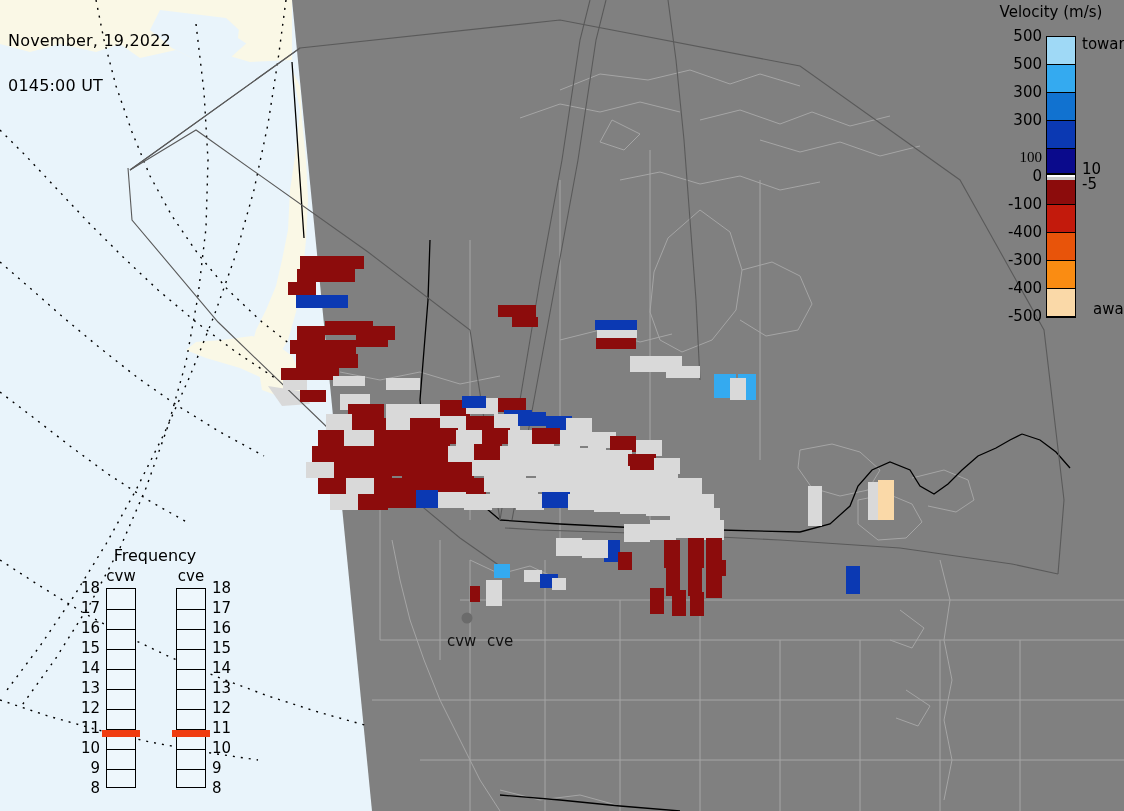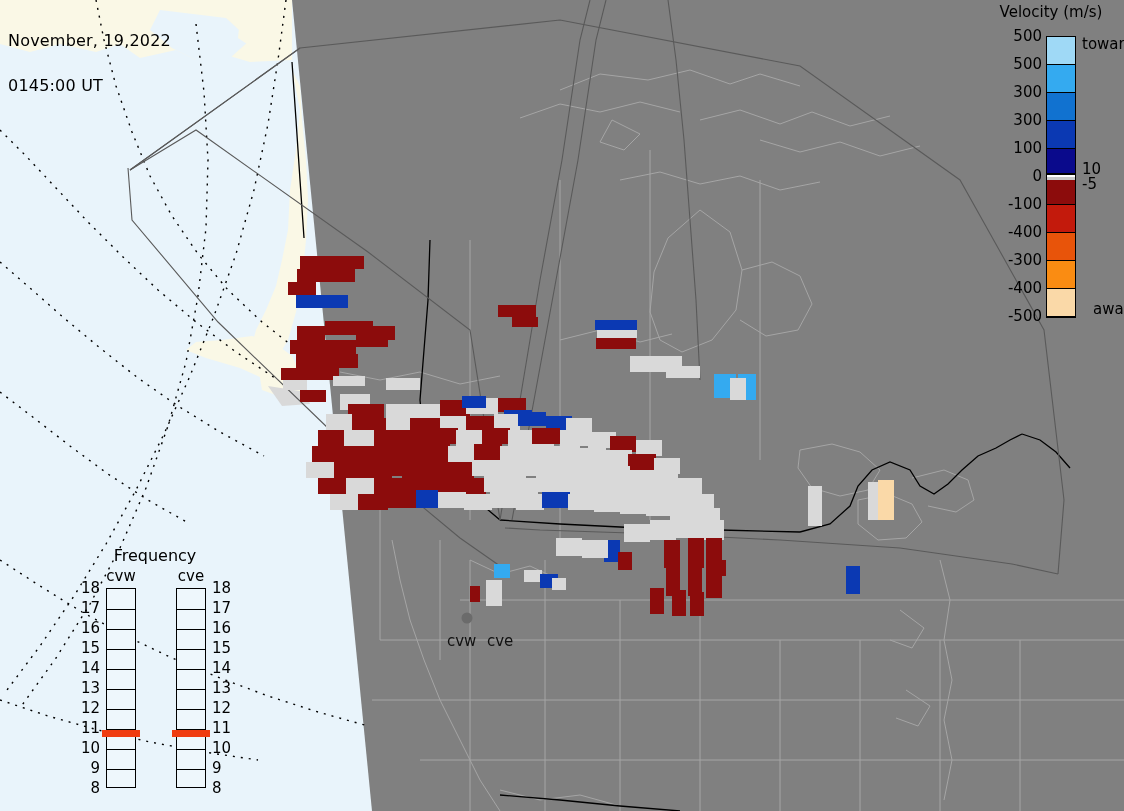--- a/index.html
+++ b/index.html
@@ -360,21 +360,21 @@
         <div class="cbar-band" style="top: 168px; height: 28px; background: rgb(195, 26, 12);"></div>
         <div class="cbar-band" style="top: 196px; height: 28px; background: rgb(232, 84, 10);"></div>
         <div class="cbar-band" style="top: 224px; height: 28px; background: rgb(250, 140, 18);"></div>
         <div class="cbar-band" style="top: 252px; height: 28px; background: rgb(250, 217, 168);"></div>
         <div class="cbar-band" style="top: 140.2px; height: 3px; background: rgb(201, 201, 201); border-bottom: none;"></div>
       </div>
   <div class="cbar-tick" style="top: 36px;">500</div>
       <div class="cbar-tick" style="top: 64px;">500</div>
       <div class="cbar-tick" style="top: 92px;">300</div>
       <div class="cbar-tick" style="top: 120px;">300</div>
-      <div class="cbar-tick" style="top: 148px;">100</div>
+      <div class="cbar-tick" style="top: 157px; font-family: Liberation Serif, serif;">100</div>
       <div class="cbar-tick" style="top: 176px;">0</div>
       <div class="cbar-tick" style="top: 204px;">-100</div>
       <div class="cbar-tick" style="top: 232px;">-400</div>
       <div class="cbar-tick" style="top: 260px;">-300</div>
       <div class="cbar-tick" style="top: 288px;">-400</div>
       <div class="cbar-tick" style="top: 316px;">-500</div>
       <div class="cbar-side" style="top: 44.4px;">toward</div>
       <div class="cbar-side" style="top: 169px;">10</div>
       <div class="cbar-side" style="top: 184.4px;">-5</div>
       <div class="cbar-side" style="top: 309px; margin-left: 11px;">away</div>

